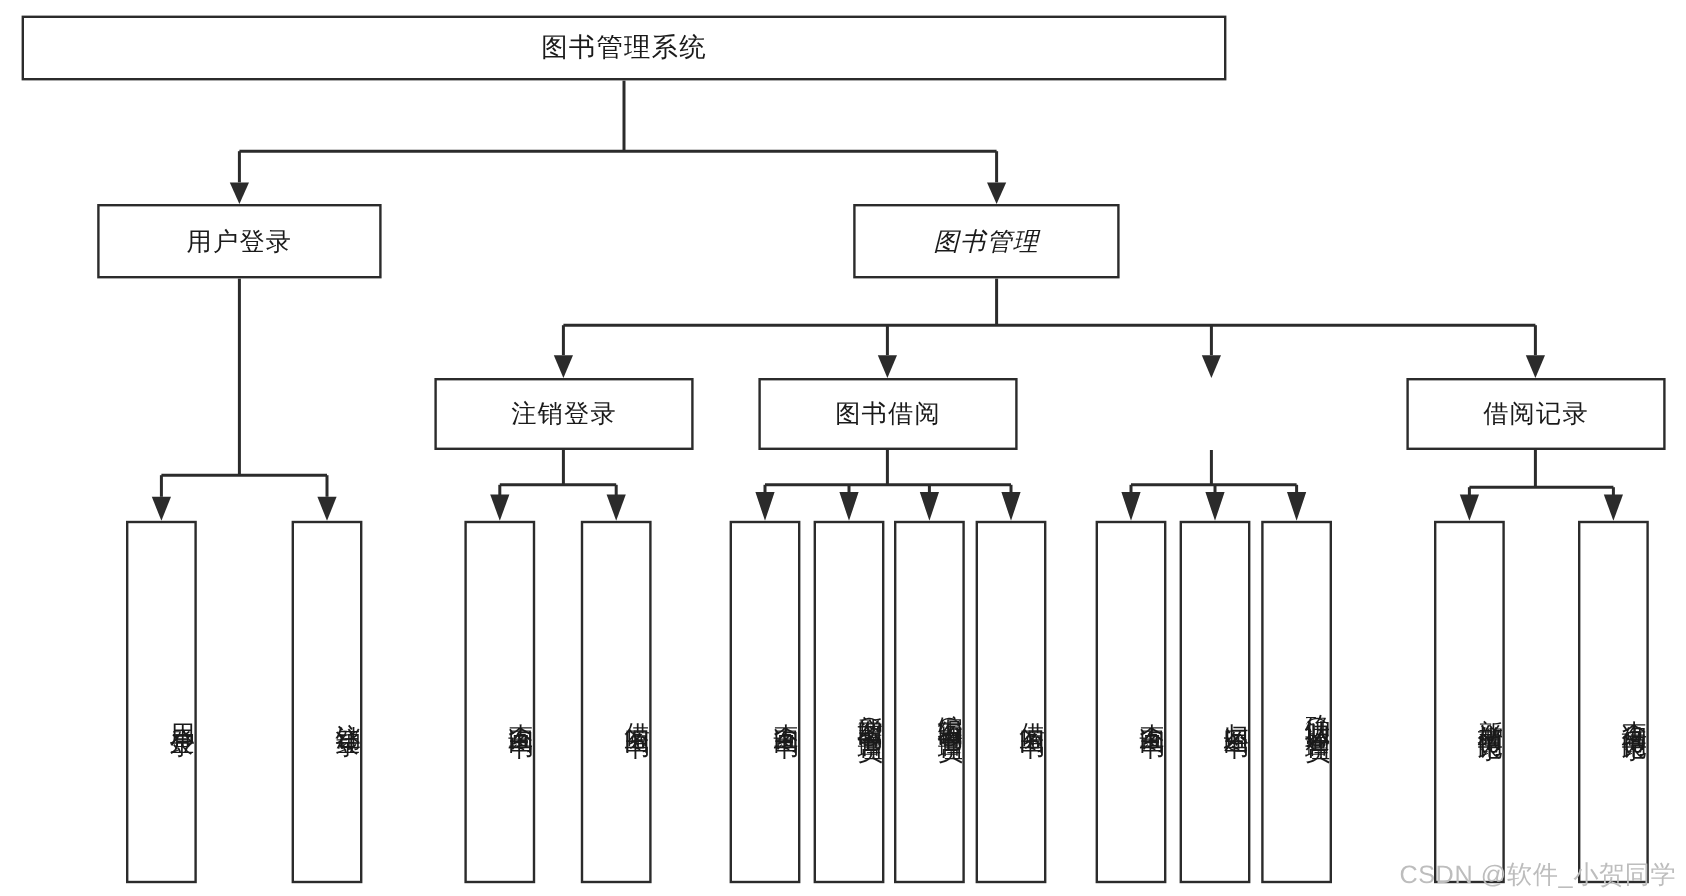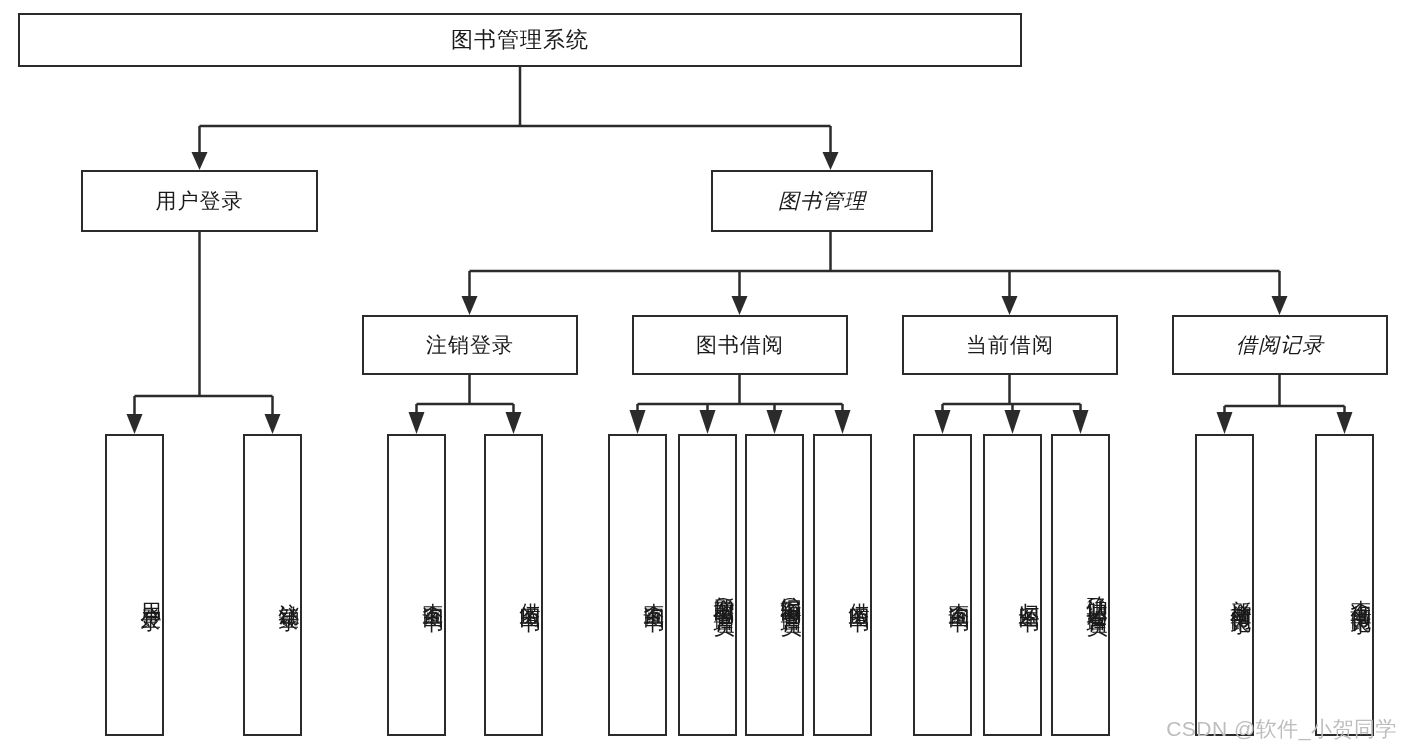--- a/index.html
+++ b/index.html
@@ -133,24 +133,21 @@
   <div class="node h" style="left:711px;top:170px;width:222px;height:62px;font-style:italic;">
     <span>图书管理</span>
   </div>
 
   <div class="node h" style="left:362px;top:315px;width:216px;height:60px;">
     <span>注销登录</span>
   </div>
   <div class="node h" style="left:632px;top:315px;width:216px;height:60px;justify-content:center;">
     <span>图书借阅</span>
   </div>
-  <div class="node h" style="left:902px;top:315px;width:216px;height:60px;">
-    <span>当前借阅</span>
-  </div>
-  <div class="node h" style="left:1172px;top:315px;width:216px;height:60px;font-style:italic;">
+  <div class="node h" style="left:1172px;top:315px;width:216px;height:60px;">
     <span>借阅记录</span>
   </div>
 
   <div class="node v" style="left:105px;top:434px;width:59px;height:302px;">
     <span>用户登录</span>
   </div>
   <div class="node v" style="left:243px;top:434px;width:59px;height:302px;">
     <span>注销登录</span>
   </div>
 

